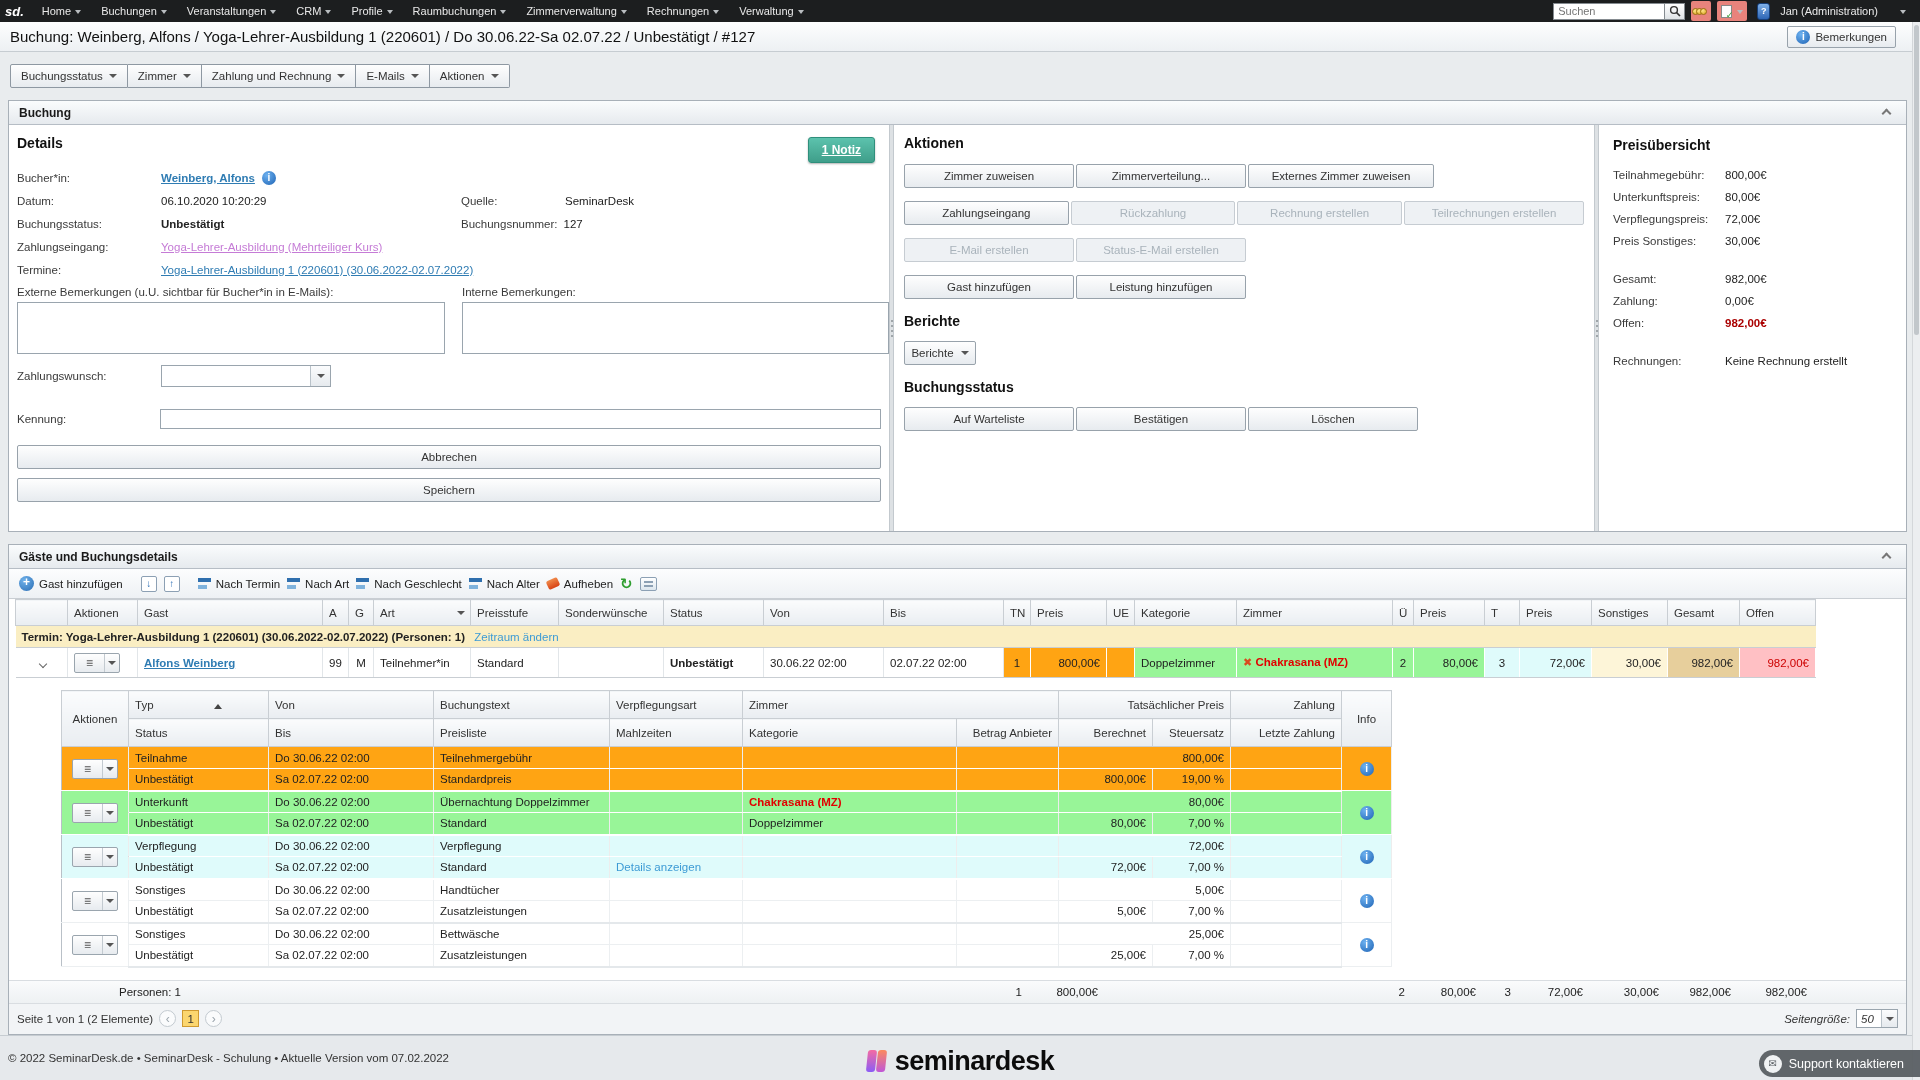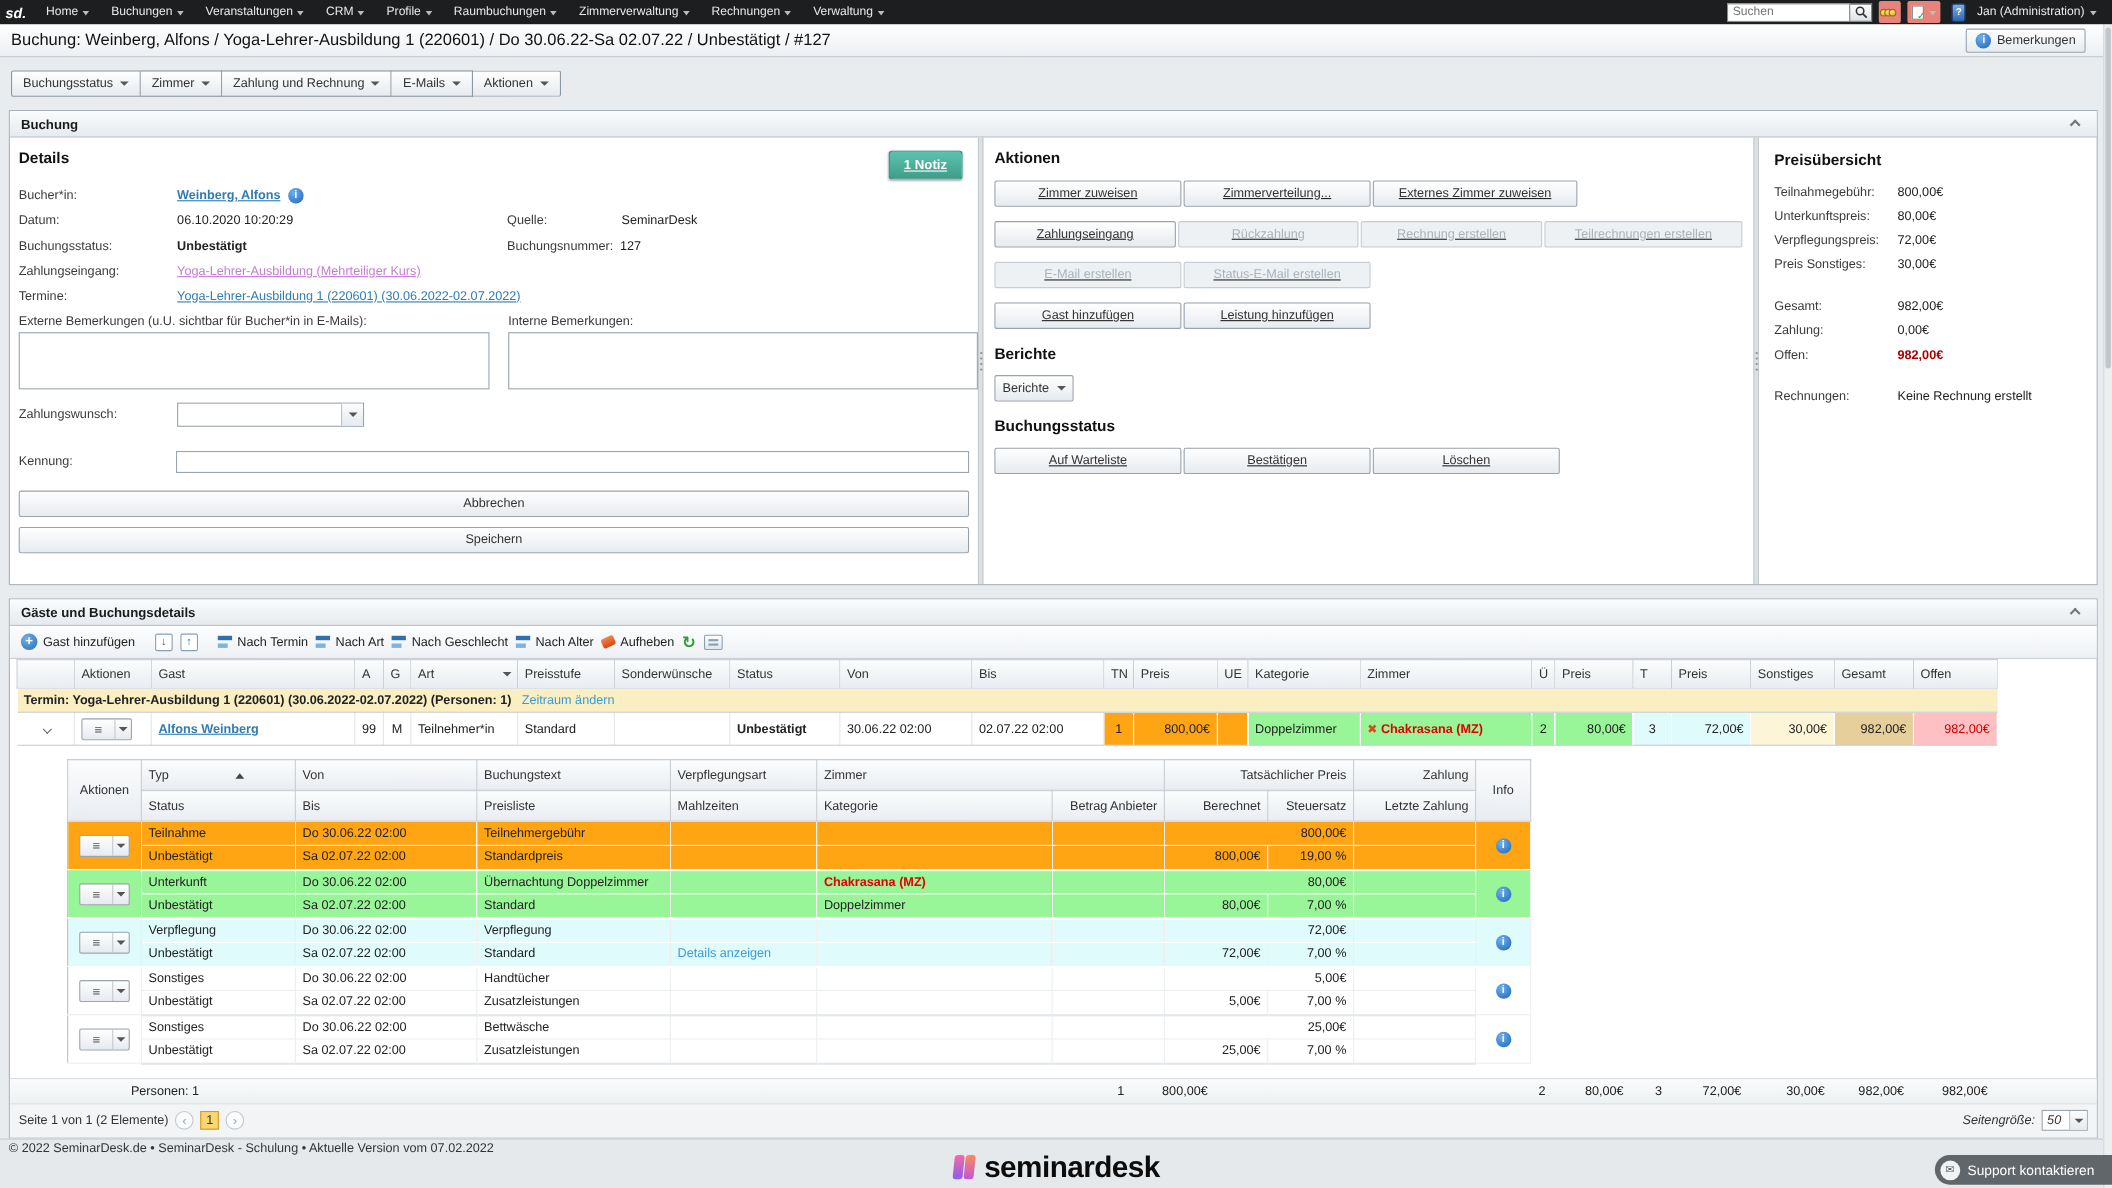--- a/index.html
+++ b/index.html
@@ -15,21 +15,21 @@
   .tb-search { display:flex; align-items:center; }
   .tb-search input { width:112px; height:17px; border:1px solid #858b90; font-size:11px; padding:0 4px; color:#333; background:#fff; }
   .tb-search-btn { width:20px; height:17px; background:linear-gradient(#fff,#dfe3e6); border:1px solid #858b90; border-left:none; display:flex; align-items:center; justify-content:center; cursor:pointer; }
   .tb-tile { height:20px; display:flex; align-items:center; justify-content:center; border-radius:2px; padding:0 4px; cursor:pointer; }
   .tile-red { background:#e8837c; }
   .tile-blue { background:transparent; }
   .coin { width:7px; height:7px; border-radius:50%; background:radial-gradient(circle at 35% 30%,#ffe48a,#d9a21b); border:1px solid #9a7110; display:inline-block; margin-left:-3px; }
   .task-page { width:11px; height:13px; background:#fdfdfd; border:1px solid #888; position:relative; }
   .task-page::after { content:"✓"; position:absolute; right:-2px; bottom:-3px; color:#2d9b2d; font-size:9px; font-weight:bold; }
   .phone-ico { width:13px; height:17px; background:linear-gradient(#7fb0e8,#2e66b5); border:1px solid #16407c; border-radius:3px; color:#fff; font-size:9px; font-weight:bold; display:flex; align-items:center; justify-content:center; }
-  .tb-user { display:flex; align-items:center; gap:5px; cursor:pointer; white-space:nowrap; }
+  .tb-user { display:flex; align-items:center; gap:22px; cursor:pointer; white-space:nowrap; }
 
   
   .titlebar { height:30px; background:linear-gradient(#fdfefe,#edf0f3); border-bottom:1px solid #c6ccd1; display:flex; align-items:center; padding:0 10px; }
   .tb-title { font-size:15px; color:#111; }
   .bemerk-btn { margin-left:auto; margin-right:14px; height:22px; display:flex; align-items:center; gap:5px; background:linear-gradient(#fefefe,#e7ebef); border:1px solid #98a2ab; border-radius:2px; padding:0 8px; cursor:pointer; font-size:11.5px; color:#333; }
   .info-icon { width:14px; height:14px; min-width:14px; border-radius:50%; background:radial-gradient(circle at 35% 30%,#6db1f0,#1e63b4); color:#fff; font-weight:bold; font-size:10px; display:inline-flex; align-items:center; justify-content:center; }
 
   
   .menurow { padding:12px 0 0 10px; height:36px; display:flex; }
   .mbtn { height:24px; display:flex; align-items:center; gap:6px; padding:0 10px; background:linear-gradient(#fefefe,#e7ebef); border:1px solid #8e98a2; border-left:none; cursor:pointer; font-size:11.5px; color:#333; }
@@ -71,21 +71,21 @@
   .req { color:#2d9b2d; font-weight:bold; margin-left:1px; }
   .inp-row { display:flex; align-items:center; margin-top:9px; }
   .inp-row input { width:729px; height:20px; border:1px solid #9aa5ae; font-size:11.5px; padding:0 4px; }
   .kennung-row { margin-top:22px; }
   .btn-row { margin-top:16px; display:flex; gap:9px;flex-direction:column; }
   .btn { height:24px; background:linear-gradient(#fefefe,#e7ebef); border:1px solid #98a2ab; border-radius:2px; padding:0 14px; font-size:11.5px; color:#333; cursor:pointer; display:inline-flex; align-items:center; justify-content:center; }
   .btn:disabled, .btn.disabled { color:#a9b3bb; border-color:#c6ccd2; background:#eef1f4; cursor:default; }
 
   
   .col-akt { width:700px; padding:10px 10px; }
-  .brow { display:flex; gap:2px; margin-top:13px;text-decoration:underline; }
+  .brow { display:flex; gap:2px; margin-top:13px; }
   .abtn { width:170px; }
   .abtn.wide { width:186px; }
   .col-akt .sec-heading.sub { margin-top:14px; }
   .berichte-btn { margin-top:12px; width:72px; display:inline-flex; gap:7px; }
 
   
   .col-preis { flex:1; padding:12px 14px; }
   .prow { display:flex; margin-top:10px; }
   .plabel { width:112px; color:#3a3a3a; }
   .pval { color:#222; }
@@ -156,21 +156,21 @@
   .pagination { height:30px; display:flex; align-items:center; padding:0 8px; background:#f2f4f6; font-size:11.5px; color:#333; }
   .pg-circ { width:17px; height:17px; border-radius:50%; border:1px solid #c3cad0; background:#fafbfc; color:#9aa4ac; display:flex; align-items:center; justify-content:center; margin-left:6px; font-size:12px; cursor:default; }
   .pg-cur { width:17px; height:17px; background:#fbd66f; border:1px solid #cf9a30; display:flex; align-items:center; justify-content:center; margin-left:6px; color:#333; cursor:pointer; }
   .pg-right { margin-left:auto; display:flex; align-items:center; gap:6px;font-style:italic; }
   .pg-select { width:42px; height:19px; border:1px solid #9aa5ae; background:#fff; display:flex; align-items:stretch; cursor:pointer; }
   .pg-select .sel-text { padding:0 4px; }
   .pg-select .sel-caret { width:16px; }
 
   
   .footer { height:52px; margin-top:0; background:#e6e9ec; border-top:1px solid #c6ccd1; position:relative; display:flex; align-items:center; }
-  .f-copy { position:absolute; left:8px; top:2px; font-size:11.5px; color:#333; }
+  .f-copy { position:absolute; left:8px; top:16px; font-size:11.5px; color:#333; }
   .f-logo { margin:0 auto; display:flex; align-items:center; gap:7px; }
   .logo-mark { width:22px; height:24px; position:relative; display:inline-block; }
   .logo-mark .lm1 { position:absolute; left:1px; top:1px; width:9px; height:22px; background:linear-gradient(180deg,#f46ba2,#8b5cf6); border-radius:3px; transform:skewX(-6deg); }
   .logo-mark .lm2 { position:absolute; left:11px; top:1px; width:9px; height:22px; background:linear-gradient(180deg,#fb8a5e,#c056d8); border-radius:3px; transform:skewX(-6deg); }
   .f-logo-text { font-size:27px; font-weight:bold; color:#0c0c0c; letter-spacing:-0.5px; }
   .support-btn { position:absolute; right:0; bottom:3px; background:rgba(88,93,98,.94); color:#fff; border-radius:15px 0 0 15px; height:27px; display:flex; align-items:center; gap:7px; padding:0 16px 0 5px; font-size:12.5px; cursor:pointer; z-index:10; }
   .env-circ { width:18px; height:18px; border-radius:50%; background:#f0f2f3; color:#5a5f63; display:flex; align-items:center; justify-content:center; font-size:10px; }
 
   .page-scrollbar { position:absolute; right:0; top:22px; bottom:0; width:8px; background:#eceef0; border-left:1px solid #d4d7da; z-index:4; }
   .page-scrollbar .thumb { position:absolute; top:3px; left:1px; width:5px; height:310px; background:#c2c7cb; border-radius:3px; }

